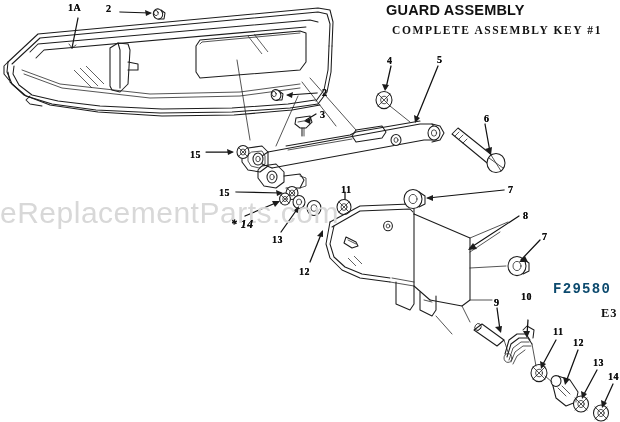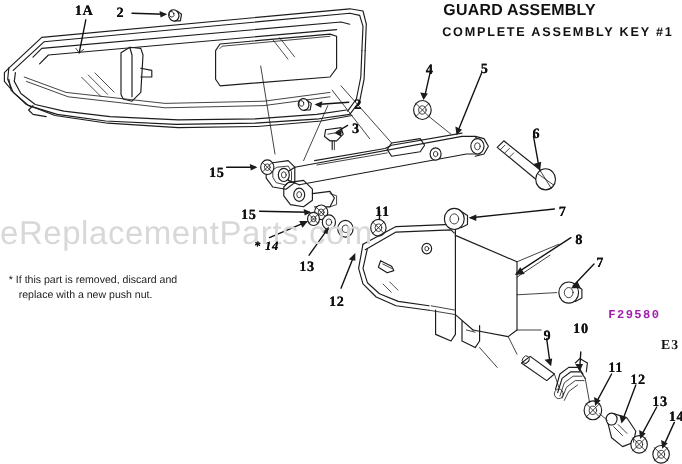--- a/index.html
+++ b/index.html
@@ -13,54 +13,53 @@
   .ln-thin{fill:none;stroke:#1c1c1c;stroke-width:0.75;stroke-linecap:round;}
   .ln-lead{fill:none;stroke:#111;stroke-width:1.25;stroke-linecap:round;}
   .fillw{fill:#ffffff;stroke:#1c1c1c;stroke-width:1.05;}
   .fillk{fill:#1c1c1c;stroke:none;}
   .hatch{fill:none;stroke:#1c1c1c;stroke-width:0.7;}
 
   .callout{
     position:absolute;
     font-family:"Liberation Serif", serif;
     font-weight:700;
-    font-size:13px;
+    font-size:10px;
     letter-spacing:0.6px;
     color:#101010;
     white-space:nowrap;
     line-height:1;
     text-shadow:0 0 0 #000;
   }
   .callout.sm{font-size:11.5px;}
 
   #title-block{position:absolute;left:386px;top:2px;}
   #title-main{
     font-family:"Liberation Sans", sans-serif;
     font-weight:700;font-size:14.5px;letter-spacing:0.2px;color:#111;
     white-space:nowrap;
-    margin-left:17px;
   }
   #title-sub{
-    margin-top:6px;margin-left:16px;
-    font-family:Liberation Sans, sans-serif;
+    margin-top:6px;margin-left:6px;
+    font-family:Liberation Serif, serif;
     font-weight:700;font-size:11.5px;letter-spacing:1.6px;color:#111;
     white-space:nowrap;
   }
 
   #footnote{
     position:absolute;left:8px;top:248px;width:200px;
     font-family:"Liberation Sans", sans-serif;
     font-size:9.6px;line-height:1.45;color:#1a1a1a;
   }
   #footnote .l2{margin-left:9px;display:block;}
 
   #part-number{
     position:absolute;left:553px;top:281px;
     font-family:"Liberation Mono", monospace;
-    font-weight:700;font-size:11px;letter-spacing:1.3px;color:#a21caf;
+    font-weight:700;font-size:14px;letter-spacing:1.3px;color:#0c4a6e;
   }
   #sheet-code{
     position:absolute;left:601px;top:306px;
     font-family:Liberation Serif, serif;
     font-weight:700;font-size:12.5px;letter-spacing:1px;color:#111;
   }
 
   #watermark{
     position:absolute;left:0;top:196px;width:620px;
     text-align:left;
@@ -367,24 +366,20 @@
 
   </svg>
 
   <div id="watermark">eReplacementParts.com</div>
 
   <div id="title-block">
     <div id="title-main">GUARD ASSEMBLY</div>
     <div id="title-sub">COMPLETE ASSEMBLY KEY #1</div>
   </div>
 
-  <div id="footnote">
-    <span>* If this part is removed, discard and</span>
-    <span class="l2">replace with a new push nut.</span>
-  </div>
 
   <div id="part-number">F29580</div>
   <div id="sheet-code">E3</div>
 
   <div id="callout-layer">
       <div class="callout" style="left: 68px; top: 3px;">1A</div>
       <div class="callout" style="left: 106px; top: 4px;">2</div>
       <div class="callout" style="left: 322px; top: 88px;">2</div>
       <div class="callout" style="left: 320px; top: 110px;">3</div>
       <div class="callout" style="left: 387px; top: 56px;">4</div>

